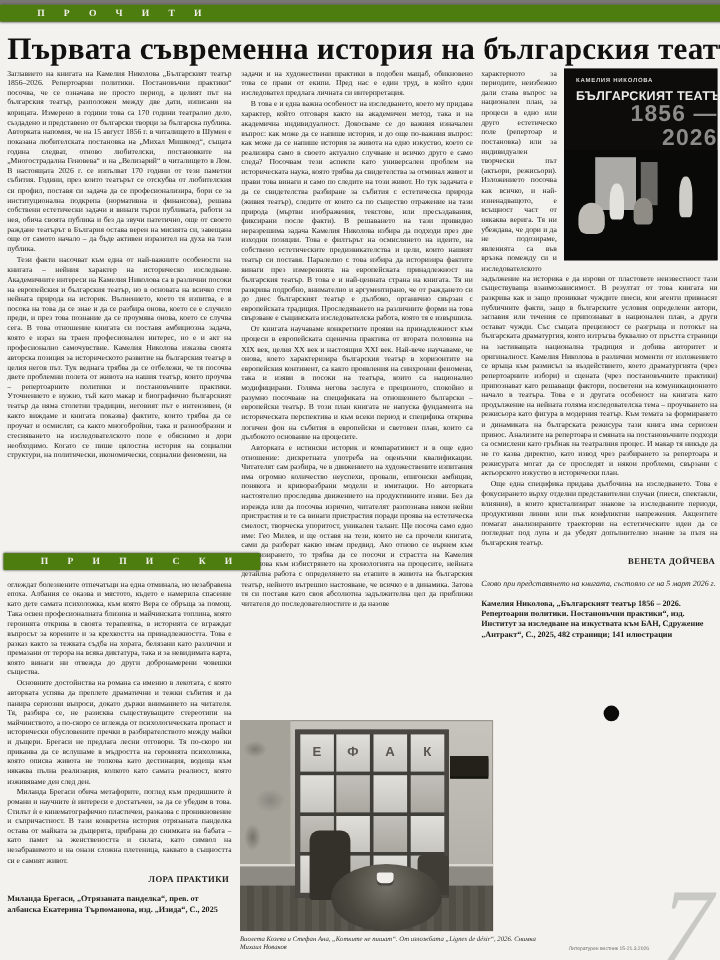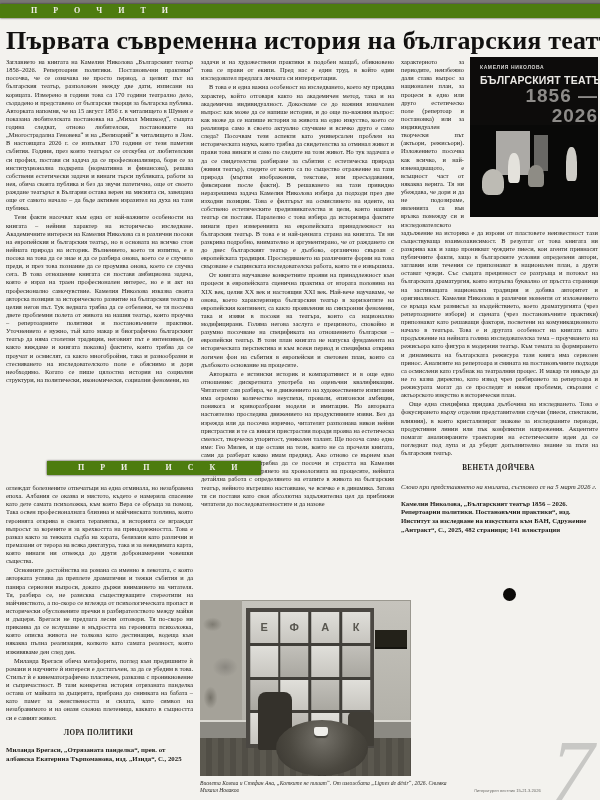--- a/index.html
+++ b/index.html
@@ -20,21 +20,21 @@
     position:absolute; left:6px; top:26px; width:588px;
     font-size:26px; font-weight:bold; letter-spacing:0.2px;
     white-space:nowrap; color:#121110;
   }
   .colblock {
     position:absolute; font-size:6.4px; line-height:1.27;
     text-align:justify; overflow:hidden; color:#23211d;
   }
   .para { margin:0 0 1px 0; text-indent:8px; }
   .colblock .para:first-child { text-indent:0; }
-  .sig { font-weight:bold; text-align:center; font-size:7.2px; margin:7px 2px 0 0; letter-spacing:0.4px; }
+  .sig { font-weight:bold; text-align:right; font-size:7.2px; margin:7px 2px 0 0; letter-spacing:0.4px; }
   .note { font-style:italic; font-size:6.6px; margin-top:10px; text-align:left; }
   .cite { font-weight:bold; font-size:6.8px; margin-top:8px; line-height:1.3; text-align:left; }
   .end-dot { position:absolute; width:13px; height:13px; border-radius:50%; background:#0c0b09; }
 
   
   .cover { position:absolute; left:470px; top:57px; width:128px; height:160px; background:#0d0c0b; overflow:hidden; }
   .cover-author { font-family:"Liberation Sans", sans-serif; font-weight:bold; font-size:5px; letter-spacing:0.6px; color:#d9d8d5; margin:7px 0 0 10px; }
   .cover-title { font-family:"Liberation Sans", sans-serif; font-weight:bold; font-size:10.5px; letter-spacing:0.2px; color:#eceae6; margin:4px 0 0 10px; white-space:nowrap; }
   .cover-years { font-family:"Liberation Sans", sans-serif; font-weight:bold; font-size:19px; letter-spacing:1px; color:#8e8c89; margin:0 0 0 10px; line-height:1.05;text-align:right; }
   .cover-sub { font-family:"Liberation Sans", sans-serif; font-size:3.2px; letter-spacing:0.5px; color:#9a9894; margin:2px 0 0 10px; }
@@ -114,29 +114,29 @@
       <div class="backdrop" style="left:26px; top:6px; width:34px; height:44px;"></div>
       <div class="backdrop" style="left:64px; top:10px; width:14px; height:36px; opacity:.5;"></div>
       <div class="fig" style="left:38px; top:28px; width:12px; height:30px; background:#e4e2dc;"></div>
       <div class="fig" style="left:12px; top:44px; width:22px; height:26px; background:#bdbbb4; border-radius:50% 50% 30% 30%;"></div>
       <div class="fig" style="left:58px; top:40px; width:16px; height:22px; background:#8e8c85;"></div>
       <div class="fig" style="left:96px; top:22px; width:11px; height:34px; background:#cfcdc7;"></div>
       <div class="fig" style="left:114px; top:34px; width:10px; height:26px; background:#757membership370;"></div>
     </div>
   </div>
 
-  <div class="section-bar" style="left:3px; top:461px; width:183px; height:14px; line-height:14px;margin-left:44px;">П Р И П И С К И</div>
+  <div class="section-bar" style="left:3px; top:461px; width:183px; height:14px; line-height:14px;">П Р И П И С К И</div>
 
   <div class="colblock" style="left:6px; top:484px; width:187px; height:312px;">
     <div>
         <p class="para">оглеждат болезнените отпечатъци на една отминала, но незабравена епоха. Албания се оказва и мястото, където е намерила спасение като дете самата психоложка, към която Вера се обръща за помощ. Така освен професионалната близина и майчинската топлина, която героинята открива в своята терапевтка, в историята се вграждат въпросът за корените и за крехкостта на принадлежността. Това е разказ както за тежката съдба на хората, белязани като различни и премазани от терора на всяка диктатура, така и за невидимата карта, която винаги ни отвежда до други добронамерени човешки същества.</p>
         <p class="para">Основните достойнства на романа са именно в лекотата, с която авторката успява да преплете драматични и тежки събития и да панира сериозни въпроси, докато държи вниманието на читателя. Тя, разбира се, не разисква съществуващите стереотипи на майчинството, а по-скоро се вглежда от психологическата пропаст и исторически обусловените пречки в разбирателството между майки и дъщери. Брегаси не предлага лесни отговори. Тя по-скоро ни приканва да се вслушаме в мъдростта на героинята психоложка, която описва живота не толкова като дестинация, водеща към някаква пълна реализация, колкото като самата реалност, която изживяваме ден след ден.</p>
         <p class="para">Миланда Брегаси обича метафорите, поглед към предишните ѝ романи и научните ѝ интереси е достатъчен, за да се убедим в това. Стилът ѝ е кинематографично пластичен, разказва с проникновение и съпричастност. В тази конкретна история отрязаната панделка остава от майката за дъщерята, прибрана до снимката на бабата – като памет за женствеността и силата, като символ на незабравимото и на онази сложна плетеница, каквато в същността си е самият живот.</p>
       </div>
-    <div class="sig">ЛОРА ПОЛИТИКИ</div>
+    <div class="sig">ЛОРА ПРАКТИКИ</div>
     <div class="cite">Миланда Брегаси, „Отрязаната панделка“, прев. от албанска Екатерина Търпоманова, изд. „Изида“, С., 2025</div>
   </div>
 
   <div class="end-dot" style="left:503px; top:588px;"></div>
 
   <div class="photo">
     <div class="ph-leftwall"></div>
     <div class="ph-wainscot"></div>
     <div class="ph-floor"></div>
     <div class="ph-glass" style="transform:scaleX(-1);">

